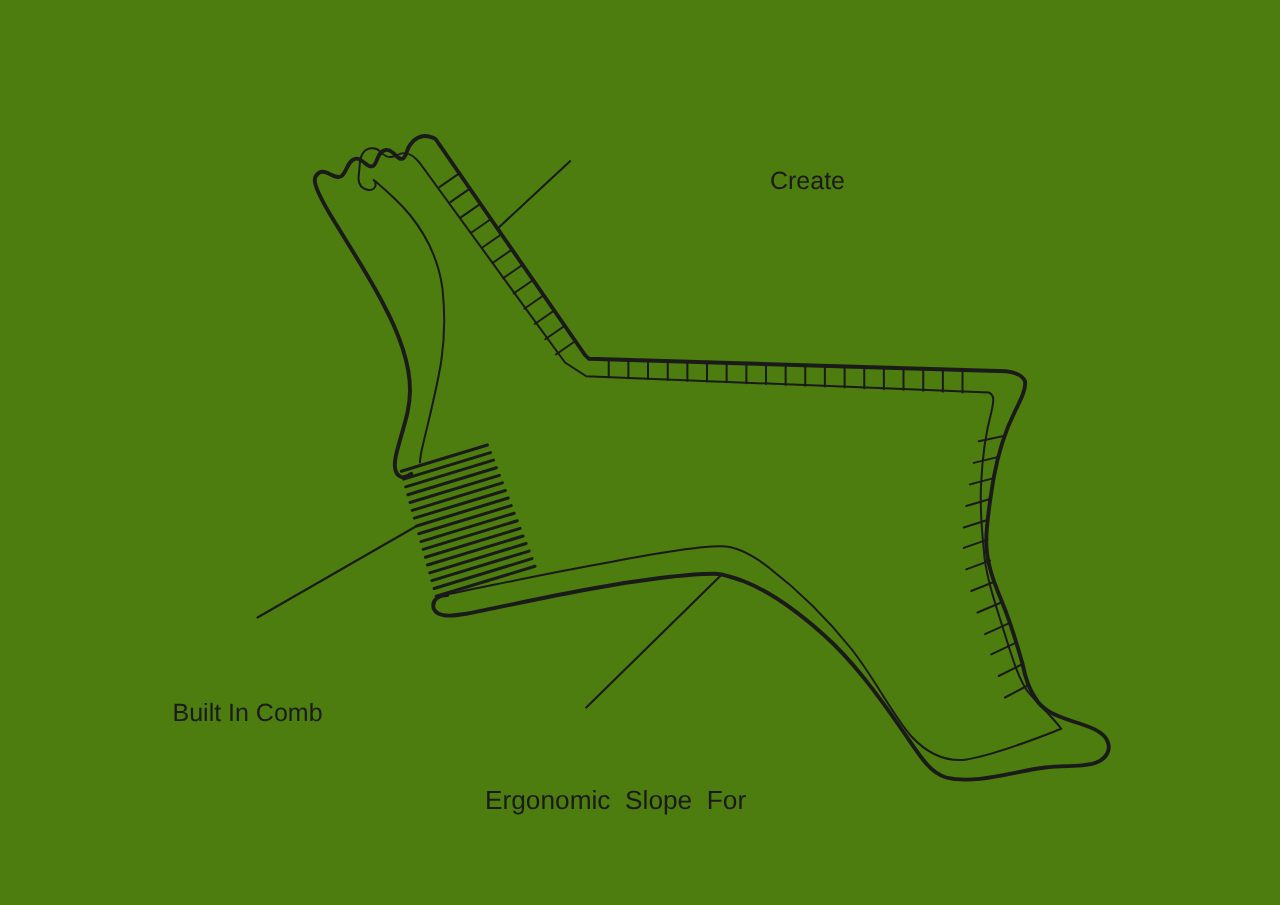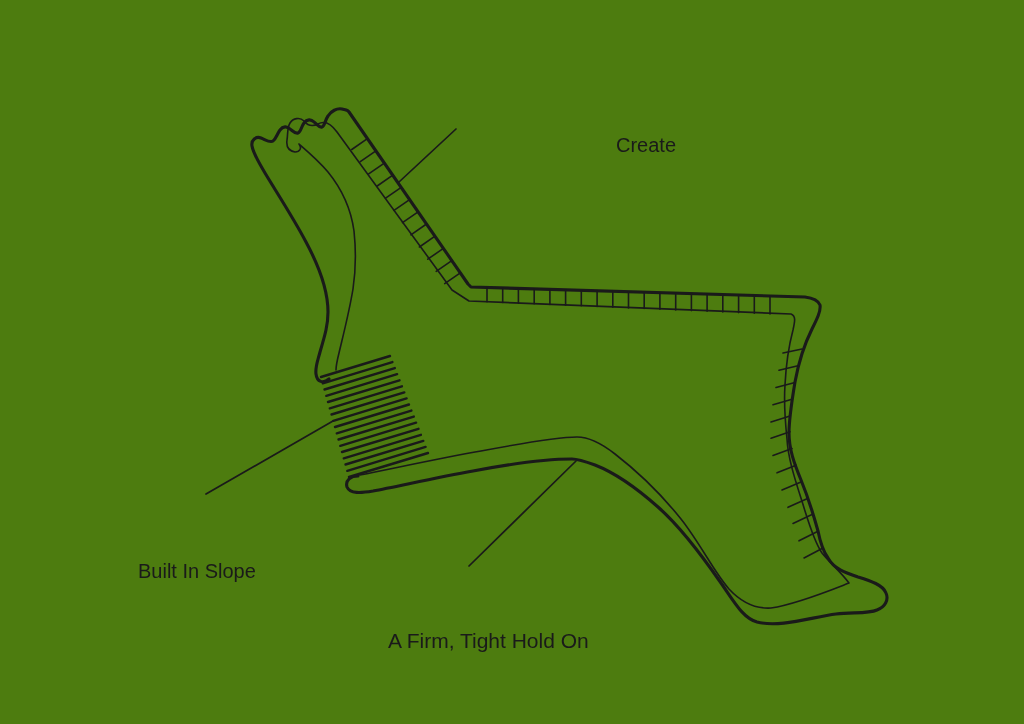--- a/index.html
+++ b/index.html
@@ -203,21 +203,22 @@
       <line x1="206" y1="494" x2="333" y2="421"></line>
       <line x1="469" y1="566" x2="576" y2="461"></line>
     </g>
   </svg>
 
   <div class="anno anno-top">
     <div>Create</div>
   </div>
 
   <div class="anno anno-comb">
-    <div>Built In Slope</div>
+    <div>Built In Comb</div>
   </div>
 
   <div class="anno anno-slope">
+    <div>Ergonomic  Slope  For</div>
     <div>A Firm, Tight Hold On</div>
     
   </div>
 
 </div>
 
 </body></html>

